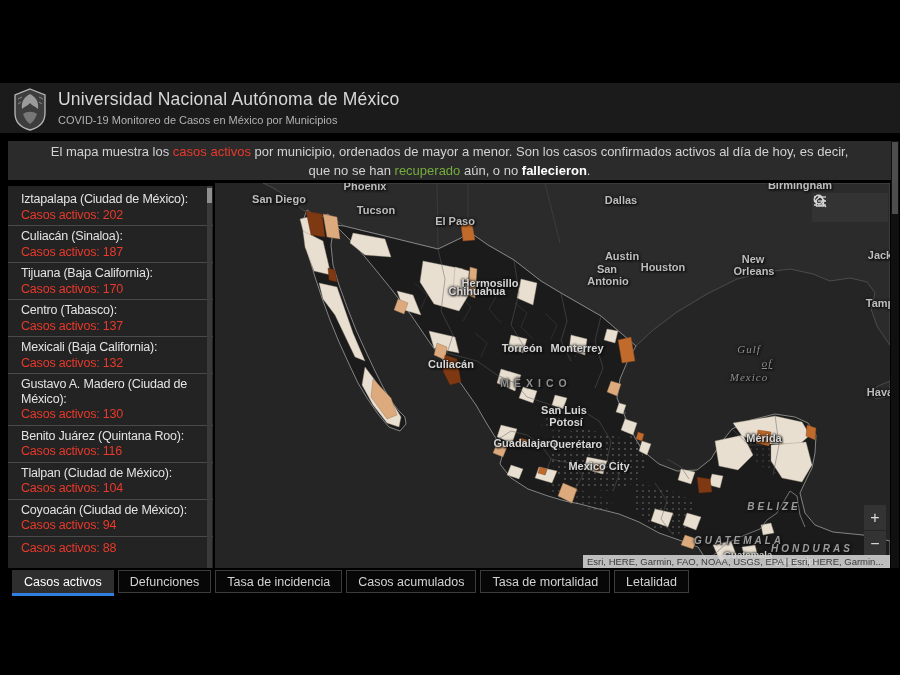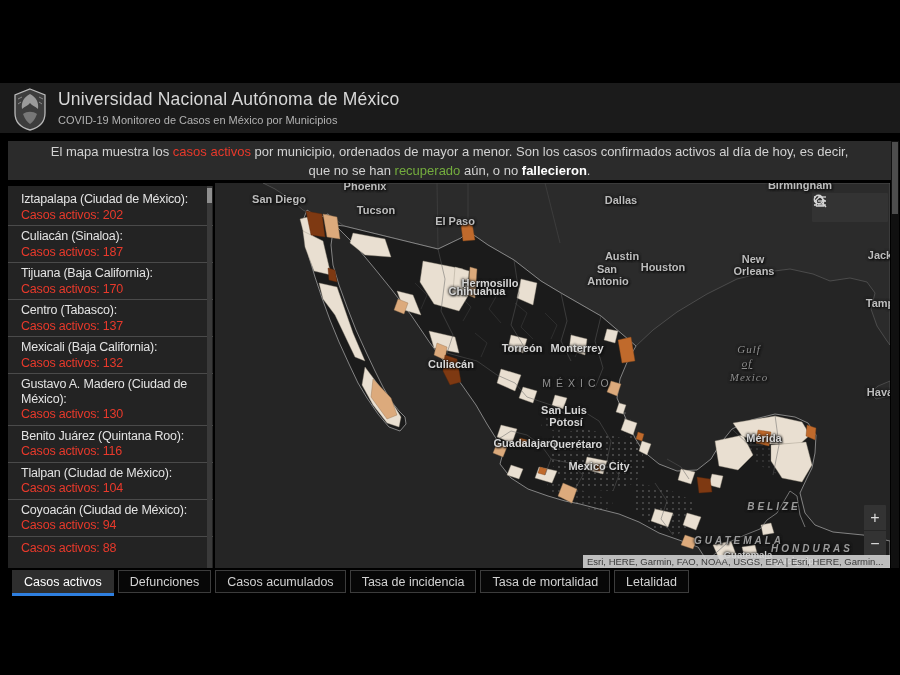--- a/index.html
+++ b/index.html
@@ -31,21 +31,21 @@
 
   
   .map{position:absolute;top:183px;left:215px;width:675px;height:385px;background:#262626;overflow:hidden;}
   .map svg{position:absolute;top:0;left:0;}
   .map-labels{position:absolute;inset:0;}
   .lbl{position:absolute;transform:translate(-50%,-50%);white-space:nowrap;font-size:11px;color:#cfcfcf;
        text-shadow:0 0 3px #1a1a1a,0 0 3px #1a1a1a,1px 1px 2px #000;}
   .lbl.us{color:#bdbdbd;font-weight:bold;font-size:11px;}
   .lbl.mx{color:#d6d6d6;font-weight:bold;font-size:11px;}
   .lbl.country{color:#9b9b9b;font-weight:bold;font-size:10px;letter-spacing:3px;font-style:italic;}
-  .lbl.region{color:#8f8f8f;font-weight:normal;font-size:10.5px;letter-spacing:5px;margin-left:42px;}
+  .lbl.region{color:#8f8f8f;font-weight:bold;font-size:10.5px;letter-spacing:5px;}
   .lbl.water{color:#8d8d8d;font-style:italic;font-family:"Liberation Serif",serif;font-size:11px;letter-spacing:1px;}
   .lbl.city2{color:#cfcfcf;font-weight:bold;font-size:9.5px;}
 
   .controls{position:absolute;top:10px;right:2px;width:76px;height:29px;background:#333333;
             display:flex;align-items:center;justify-content:space-around;border-radius:1px;}
   .ctl-btn{width:24px;height:27px;background:transparent;border:none;padding:0;margin:0;cursor:pointer;
            display:flex;align-items:center;justify-content:center;}
   .zoombox{position:absolute;right:4px;bottom:12px;width:22px;height:51px;background:#333333;border-radius:1px;}
   .z-btn{width:22px;height:25px;background:transparent;border:none;color:#dddddd;font-size:16px;line-height:25px;
          padding:0;cursor:pointer;display:block;}
@@ -275,21 +275,21 @@
         <div class="lbl mx" style="left: 307px; top: 165px;">Torreón</div>
         <div class="lbl mx" style="left: 362px; top: 165px;">Monterrey</div>
         <div class="lbl mx" style="left: 349px; top: 227px;">San Luis</div>
         <div class="lbl mx" style="left: 351px; top: 239px;">Potosí</div>
         <div class="lbl mx" style="left: 310px; top: 260px;">Guadalajara</div>
         <div class="lbl mx" style="left: 361px; top: 261px;">Querétaro</div>
         <div class="lbl mx" style="left: 384px; top: 283px;">Mexico City</div>
         <div class="lbl mx" style="left: 549px; top: 255px;">Mérida</div>
         <div class="lbl region" style="left: 321px; top: 200px;">MÉXICO</div>
         <div class="lbl water" style="left: 534px; top: 166px;">Gulf</div>
-        <div class="lbl water" style="left: 532px; top: 180px; text-decoration: underline;">of</div>
+        <div class="lbl water" style="left: 552px; top: 180px; text-decoration: underline;">of</div>
         <div class="lbl water" style="left: 534px; top: 194px;">Mexico</div>
         <div class="lbl country" style="left: 559px; top: 323px;">BELIZE</div>
         <div class="lbl country" style="left: 524px; top: 357px;">GUATEMALA</div>
         <div class="lbl country" style="left: 597px; top: 365px;">HONDURAS</div>
         <div class="lbl city2" style="left: 533px; top: 371px;">Guatemala</div>
         <div class="lbl city2" style="left: 534px; top: 377px;">San</div>
         <div class="lbl city2" style="left: 577px; top: 377px;">Tegucigalpa</div>
       </div>
 
     <div class="controls">
@@ -326,20 +326,20 @@
   </div>
 
   <div class="pg-scroll">
     <div class="pg-thumb"></div>
   </div>
 
   <div class="tabbar">
     <div class="tabs">
         <button class="tab active">Casos activos</button>
         <button class="tab">Defunciones</button>
+        <button class="tab">Tasa de incidencia</button>
         <button class="tab">Casos acumulados</button>
-        <button class="tab">Tasa de incidencia</button>
         <button class="tab">Tasa de mortalidad</button>
         <button class="tab">Letalidad</button>
       </div>
   </div>
 
 </div>
 
 </body></html>

